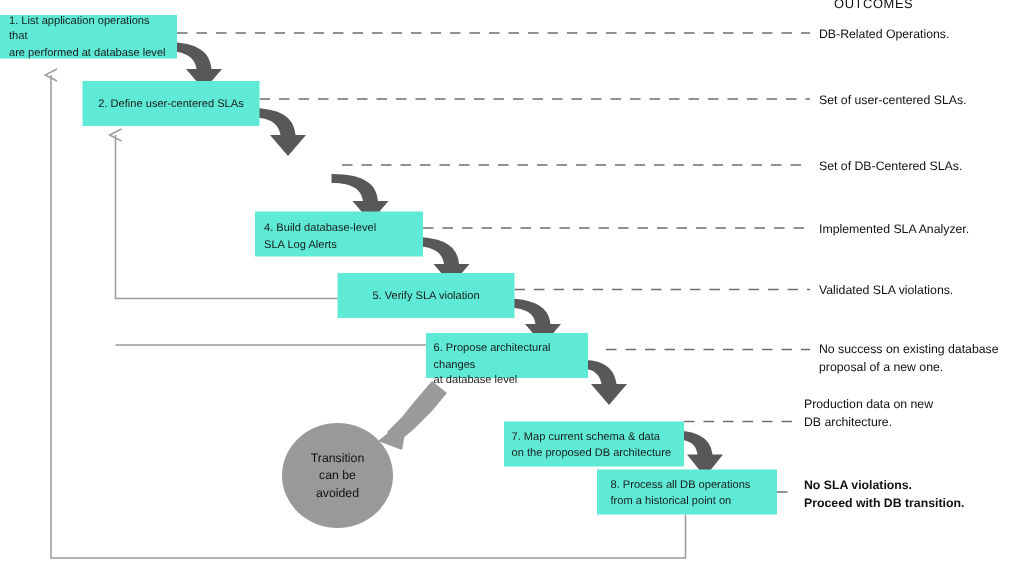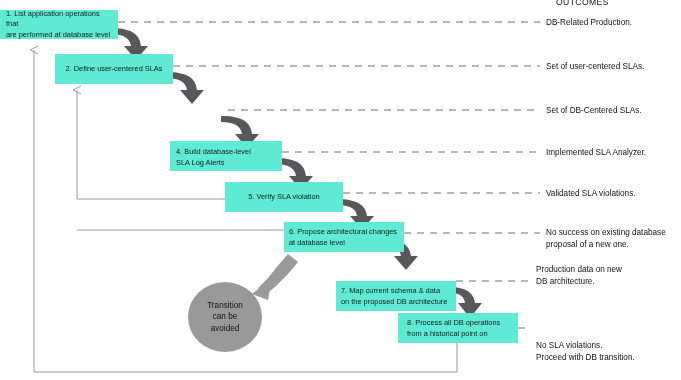--- a/index.html
+++ b/index.html
@@ -140,46 +140,46 @@
 
   <div class="step-box" style="left:170px; top:141px; width:112px; height:30px; align-items:flex-start; padding-top:6px; ">
     <span style="white-space:pre-line;">4. Build database-level
 SLA Log Alerts</span>
   </div>
 
   <div class="step-box center-text" style="left:225px; top:182px; width:118px; height:30px;">
     <span style="white-space:pre-line;">5. Verify SLA violation</span>
   </div>
 
-  <div class="step-box" style="left:284px; top:222px; width:120px; height:30px; align-items:flex-start; padding-top:5px; padding-left:5px;">
+  <div class="step-box" style="left:284px; top:222px; width:108px; height:30px; align-items:flex-start; padding-top:5px; padding-left:5px;">
     <span style="white-space:pre-line;">6. Propose architectural changes
 at database level</span>
   </div>
 
   <div class="step-box" style="left:336px; top:265px; width:120px; height:30px; align-items:flex-start; padding-top:5px; padding-left:5px;margin-top:16px;">
     <span style="white-space:pre-line;">7. Map current schema &amp; data
 on the proposed DB architecture</span>
   </div>
 
   <div class="step-box" style="left:398px; top:313px; width:120px; height:30px; align-items:flex-start; padding-top:5px; padding-left:9px;">
     <span style="white-space:pre-line;">8. Process all DB operations
 from a historical point on</span>
   </div>
 
   <div id="transition-circle">
     <span style="white-space:pre-line;">Transition
 can be
 avoided</span>
   </div>
 
-  <div class="outcome" style="left:546px; top:17px;">DB-Related Production.</div>
+  <div class="outcome" style="left:546px; top:17px;">DB-Related Operations.</div>
   <div class="outcome" style="left:546px; top:61px;">Set of user-centered SLAs.</div>
   <div class="outcome" style="left:546px; top:105px;">Set of DB-Centered SLAs.</div>
   <div class="outcome" style="left:546px; top:147px;">Implemented SLA Analyzer.</div>
   <div class="outcome" style="left:546px; top:188px;">Validated SLA violations.</div>
   <div class="outcome" style="left:546px; top:227px;">No success on existing database
 proposal of a new one.</div>
   <div class="outcome" style="left:536px; top:264px;">Production data on new
 DB architecture.</div>
-  <div class="outcome" style="left:536px; top:340px;">No SLA violations.
+  <div class="outcome" style="left:536px; top:318px;font-weight:bold;">No SLA violations.
 Proceed with DB transition.</div>
 
 </div>
 
 </body></html>

